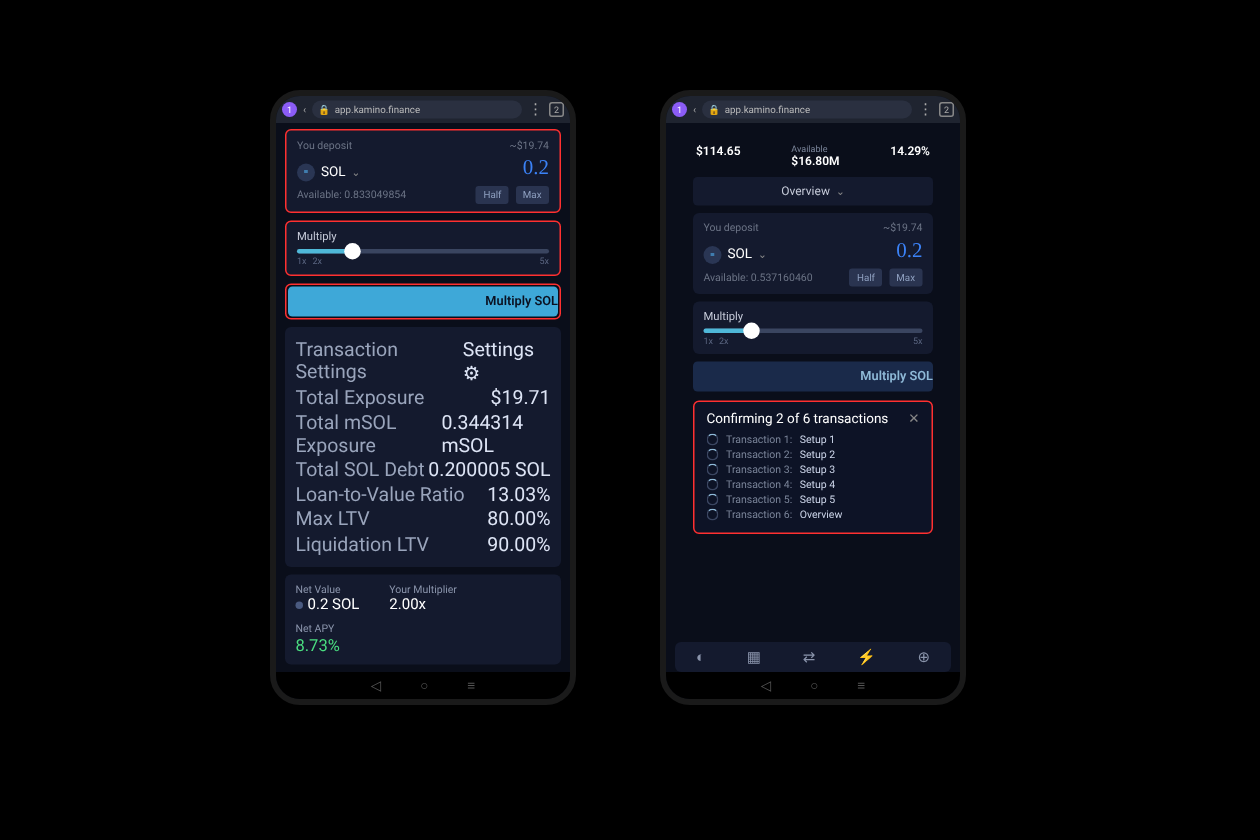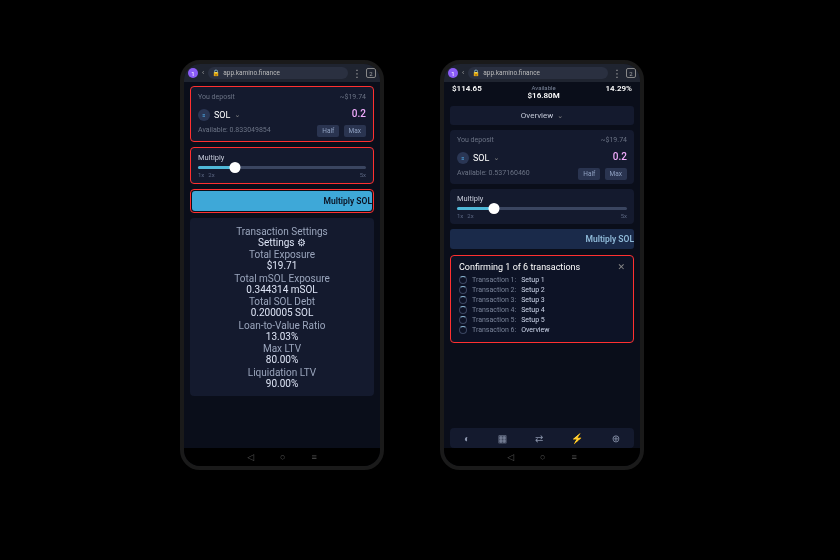--- a/index.html
+++ b/index.html
@@ -44,33 +44,33 @@
     padding:6px 7px;
     margin-bottom:5px;
   }
   .highlight-red { border:1.5px solid #ff3030; }
   .row { display:flex; justify-content:space-between; align-items:center; }
   .muted { color:#6b7385; font-size:7px;}
   .token-row { display:flex; align-items:center; gap:4px; margin-top:4px;}
   .token-icon { width:12px; height:12px; border-radius:50%; background:#2a3654; display:flex; align-items:center; justify-content:center;}
   .token-icon span{ font-size:5px; color:#5bf; font-weight:bold;}
   .chevron { font-size:7px; color:#888;}
-  .amount { font-size:10px; font-weight:500; color:#f0abfc;}
+  .amount { font-size:14px; font-weight:500; color:#3b82f6;font-family:Liberation Serif, serif;}
   .pill-btn { background:#2a3450; color:#8fa0c0; font-size:6.5px; padding:2px 5px; border-radius:2px; margin-left:2px;}
   .multiply-label { font-size:7.5px; color:#c5cad8; margin-bottom:3px;}
   .slider-track { position:relative; height:3px; background:#3a4560; border-radius:2px; margin:4px 0 2px;}
   .slider-fill { position:absolute; left:0; top:0; height:100%; background:#4fb8d8; border-radius:2px;}
   .slider-thumb { position:absolute; top:-4px; width:11px; height:11px; background:#fff; border-radius:50%; transform:translateX(-50%);}
   .slider-ticks { display:flex; justify-content:space-between; font-size:6px; color:#5a6580;}
   .primary-btn {
     width:100%; background:#3ea8d8; color:#0a1020; font-weight:600;
     font-size:8.5px; text-align:right; padding:5px 0; border-radius:3px;
   }
   .primary-btn.dark { background:#1a2a4a; color:#8fbad8;}
-  .stats-card .row { margin:1.5px 0; font-size:10px;flex-direction:column;}
+  .stats-card .row { margin:1.5px 0; font-size:13px;}
   .stats-card .label { color:#9aa5bc;}
   .stats-card .val { color:#dde4f5;}
   .green { color:#4ade80;}
   .orange { color:#fbbf24;}
   .red { color:#f87171;}
   .summary-grid { display:flex; gap:20px;}
   .summary-item .label { font-size:7px; color:#8a94ab;}
   .summary-item .val { font-size:10px; color:#fff; display:flex; align-items:center; gap:3px; margin-top:1px;}
   .small-dot { width:5px; height:5px; border-radius:50%; background:#4a5a80; display:inline-block;}
   .apy-val { color:#4ade80; font-size:11px; margin-top:1px;}
@@ -188,20 +188,41 @@
             <span class="label">Max LTV</span>
             <span class="val orange">80.00%</span>
           </div>
           <div class="row">
             <span class="label">Liquidation LTV</span>
             <span class="val red">90.00%</span>
           </div>
         </div>
     </div>
 
+    <div class="card">
+      <div class="summary-grid">
+        <div class="summary-item">
+          <div class="label">Net Value</div>
+          <div class="val">
+              <span class="small-dot"></span>
+              <span>0.2 SOL</span>
+            </div>
+        </div>
+        <div class="summary-item">
+          <div class="label">Your Multiplier</div>
+          <div class="val">
+              <span>2.00x</span>
+            </div>
+        </div>
+      </div>
+      <div style="margin-top:6px;">
+        <div class="label" style="font-size:7px;color:#8a94ab;">Net APY</div>
+        <div class="apy-val">8.73%</div>
+      </div>
+    </div>
   </div>
 
   <div class="android-nav">
     <span>◁</span>
     <span>○</span>
     <span>≡</span>
   </div>
 </div>
 
 <div class="phone phone-right">
@@ -209,26 +230,26 @@
     <div class="purple-dot">1</div>
     <span>‹</span>
     <div class="url-box">
       <span>🔒</span>
       <span>app.kamino.finance</span>
     </div>
     <span class="menu-dots">⋮</span>
     <div class="tab-count">2</div>
   </div>
 
-  <div class="content" style="padding:0;">
+  <div class="content" style="padding:12px;">
     <div class="top-metrics">
       <div class="m">
           <div class="v">$114.65</div>
         </div>
-      <div class="m" style="text-align:center;">
+      <div class="m" style="text-align:left;">
         <div class="l">Available</div>
         <div class="v">$16.80M</div>
       </div>
       <div class="m">
           <div class="v">14.29%</div>
         </div>
     </div>
 
     <div class="overview-bar">
       <span>Overview</span>
@@ -277,21 +298,21 @@
         <span>5x</span>
       </div>
     </div>
 
     <div class="primary-btn dark">Multiply SOL</div>
     </div>
 
     <div style="padding:6px 6px 0;">
       <div class="confirm-panel">
         <div class="confirm-title">
-          <span>Confirming 1 of 6 transactions</span>
+          <span>Confirming 2 of 6 transactions</span>
           <span style="color:#888;cursor:pointer;">✕</span>
         </div>
         <div id="tx-rows">
             <div class="tx-row">
               <div class="spinner"></div>
               <span>Transaction 1:</span> 
               <span class="tx-name">Setup 1</span>
             </div>
             <div class="tx-row">
               <div class="spinner"></div>

